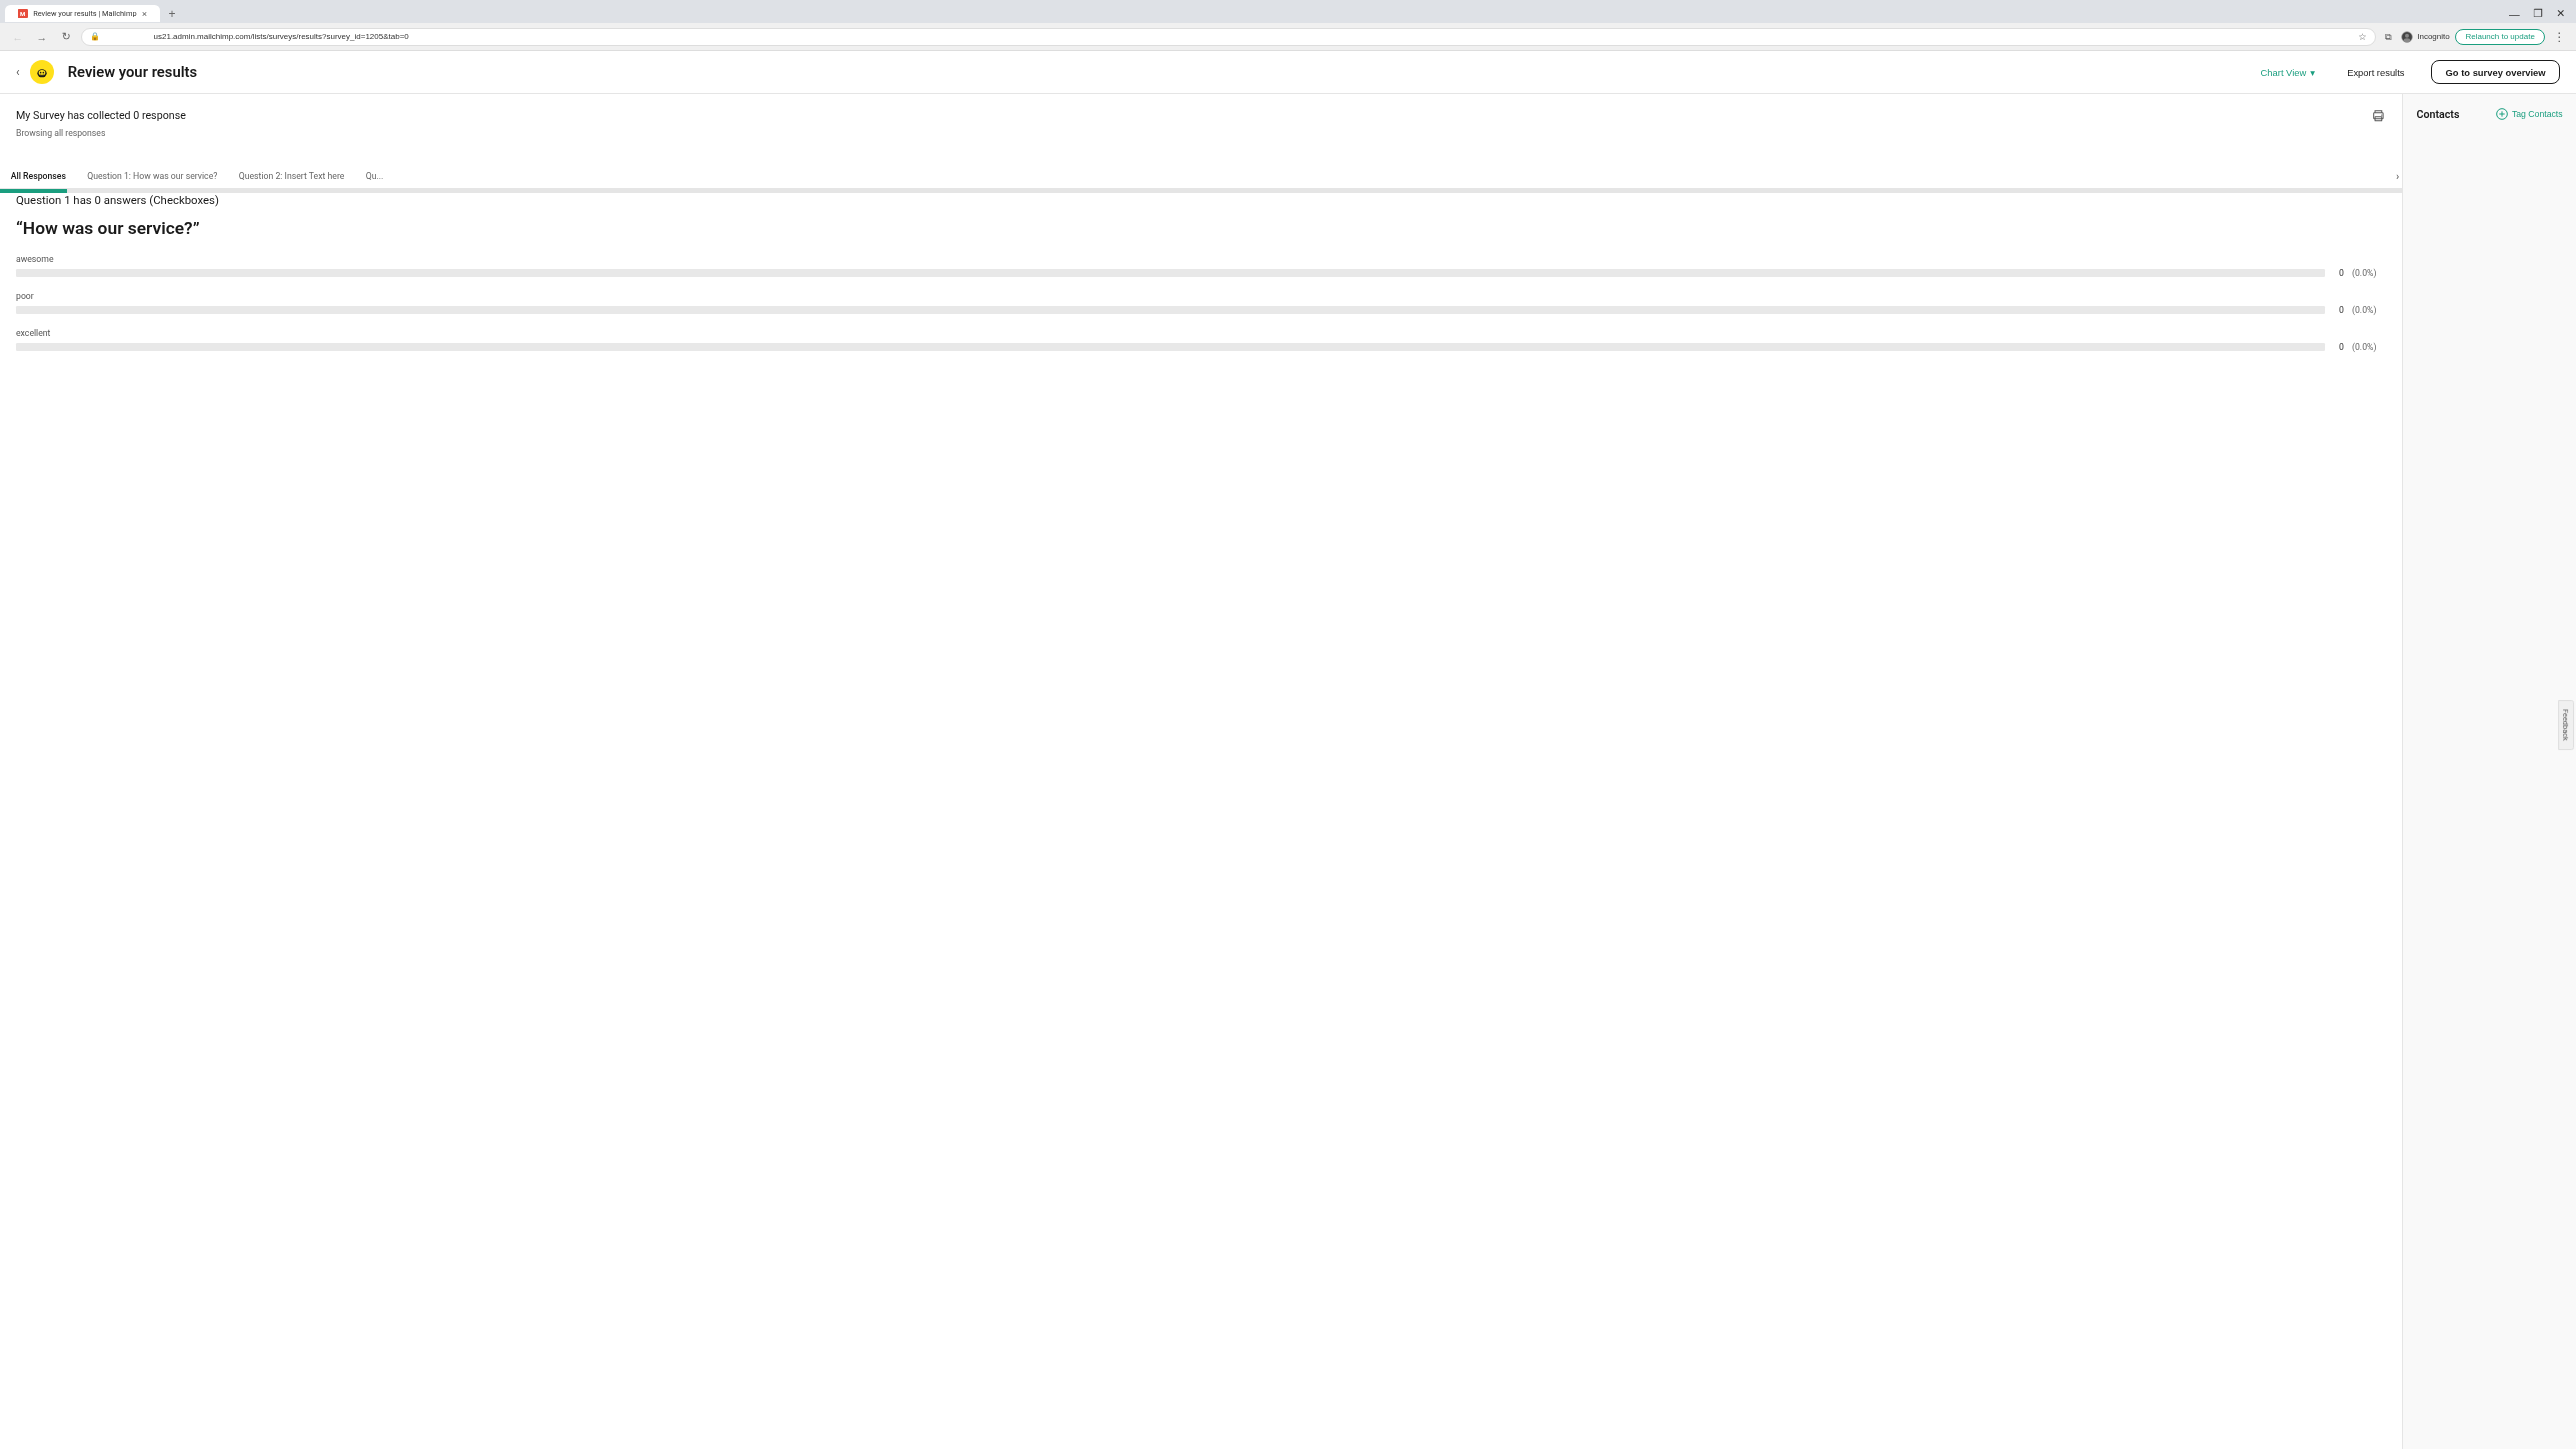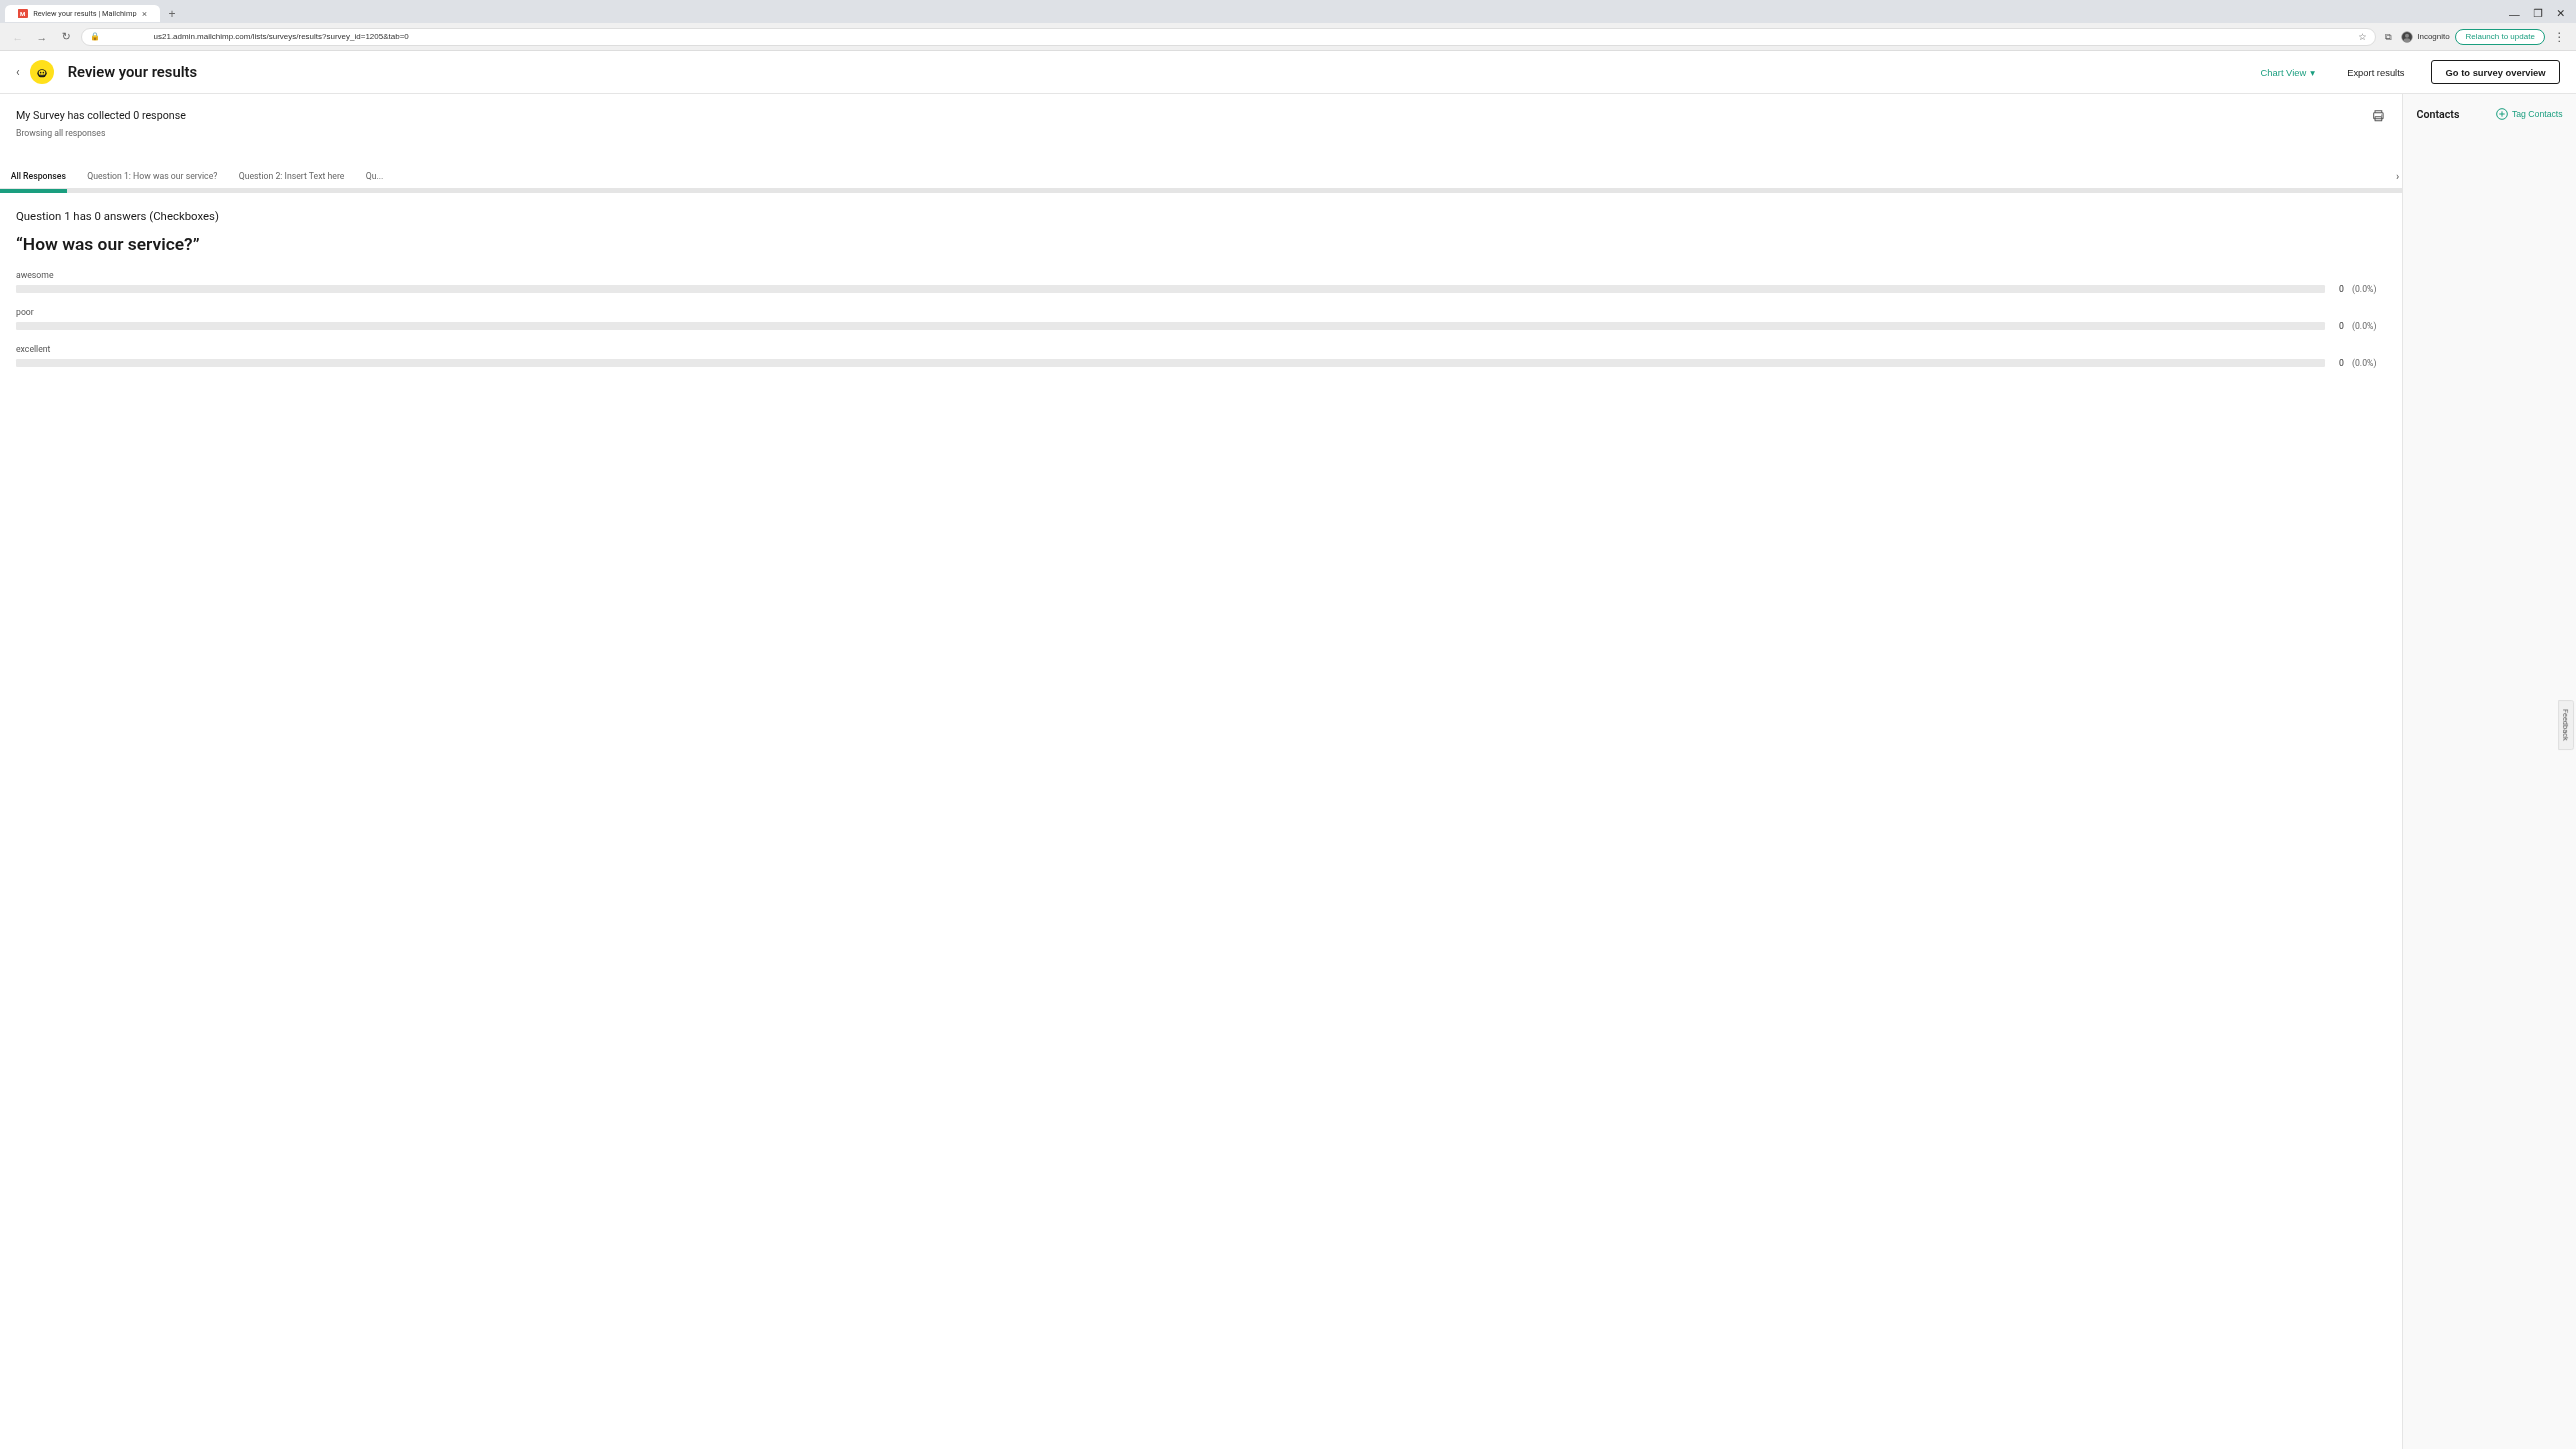--- a/index.html
+++ b/index.html
@@ -30,21 +30,21 @@
     .three-dots { font-size: 12px; color: #555; cursor: pointer; padding: 2.7px; }
 
     
     .app-header { display: flex; align-items: center; padding: 0 16px; height: 43px; background: #fff; border-bottom: 0.7px solid #e5e5e5; gap: 10.7px; }
     .back-btn { color: #555; font-size: 12px; cursor: pointer; text-decoration: none; }
     .logo-circle { width: 24px; height: 24px; background: #ffe01b; border-radius: 50%; display: flex; align-items: center; justify-content: center; font-size: 12px; }
     .page-title { font-size: 14.8px; font-weight: 600; color: #1a1a1a; margin-left: 2.7px; }
     .header-spacer { flex: 1; }
     .chart-view-btn { display: flex; align-items: center; gap: 4px; color: #1a9e7f; font-size: 9.4px; font-weight: 500; cursor: pointer; border: none; background: none; }
     .export-btn { color: #1a1a1a; font-size: 9.4px; font-weight: 500; cursor: pointer; border: none; background: none; margin-left: 21.5px; }
-    .survey-overview-btn { border: 1.3px solid #1a1a1a; border-radius: 3px; padding: 5.4px 13.4px; font-size: 9.4px; font-weight: 600; color: #1a1a1a; cursor: pointer; background: none; white-space: nowrap; margin-left: 16px; }
+    .survey-overview-btn { border: 1.3px solid #1a1a1a; border-radius: 8px; padding: 5.4px 13.4px; font-size: 9.4px; font-weight: 600; color: #1a1a1a; cursor: pointer; background: none; white-space: nowrap; margin-left: 16px; }
 
     
     .main-layout { display: flex; height: calc(100vh - 81px); }
     .content-area { flex: 1; overflow-y: auto; padding: 0; position: relative; }
     .sidebar { width: 174px; border-left: 0.7px solid #e5e5e5; background: #f9f9f9; overflow-y: auto; flex-shrink: 0; }
 
     
     .content-inner { padding: 13.4px 16px; }
     .survey-summary { display: flex; align-items: center; justify-content: space-between; margin-bottom: 5.4px; }
     .survey-summary-text { font-size: 10.7px; color: #1a1a1a; }
@@ -56,21 +56,21 @@
     .tabs-inner { display: flex; overflow: hidden; }
     .tab-item { padding: 6.7px 10.7px; font-size: 8.7px; color: #666; cursor: pointer; white-space: nowrap; border-bottom: 1.3px solid transparent; margin-bottom: -1.3px; }
     .tab-item.active { color: #1a1a1a; border-bottom: 1.3px solid #1a9e7f; font-weight: 500; }
     .tabs-nav-right { position: absolute; right: 0; top: 50%; transform: translateY(-50%); background: #fff; padding: 2.7px; cursor: pointer; color: #555; font-size: 10.7px; }
 
     
     .scroll-track { height: 4px; background: #e5e5e5; margin: 0; position: relative; }
     .scroll-thumb { height: 4px; background: #1a9e7f; width: 67px; position: absolute; left: 0; }
 
     
-    .question-section { padding: 16px 16px 0; }
+    .question-section { padding: 0 16px 0; }
     .question-header { font-size: 11.4px; color: #1a1a1a; margin-bottom: 10.7px; }
     .question-title { font-size: 17.4px; font-weight: 600; color: #1a1a1a; margin-bottom: 16px; }
     .answer-item { margin-bottom: 13.4px; }
     .answer-label { font-size: 8.7px; color: #555; margin-bottom: 4px; }
     .answer-bar-row { display: flex; align-items: center; gap: 8px; }
     .answer-bar-bg { flex: 1; height: 8px; background: #e8e8e8; border-radius: 1.3px; overflow: hidden; }
     .answer-bar-fill { height: 100%; background: #1a9e7f; width: 0%; }
     .answer-count { font-size: 8.7px; color: #333; min-width: 10.7px; text-align: right; }
     .answer-pct { font-size: 8.7px; color: #666; min-width: 34px; }
 

